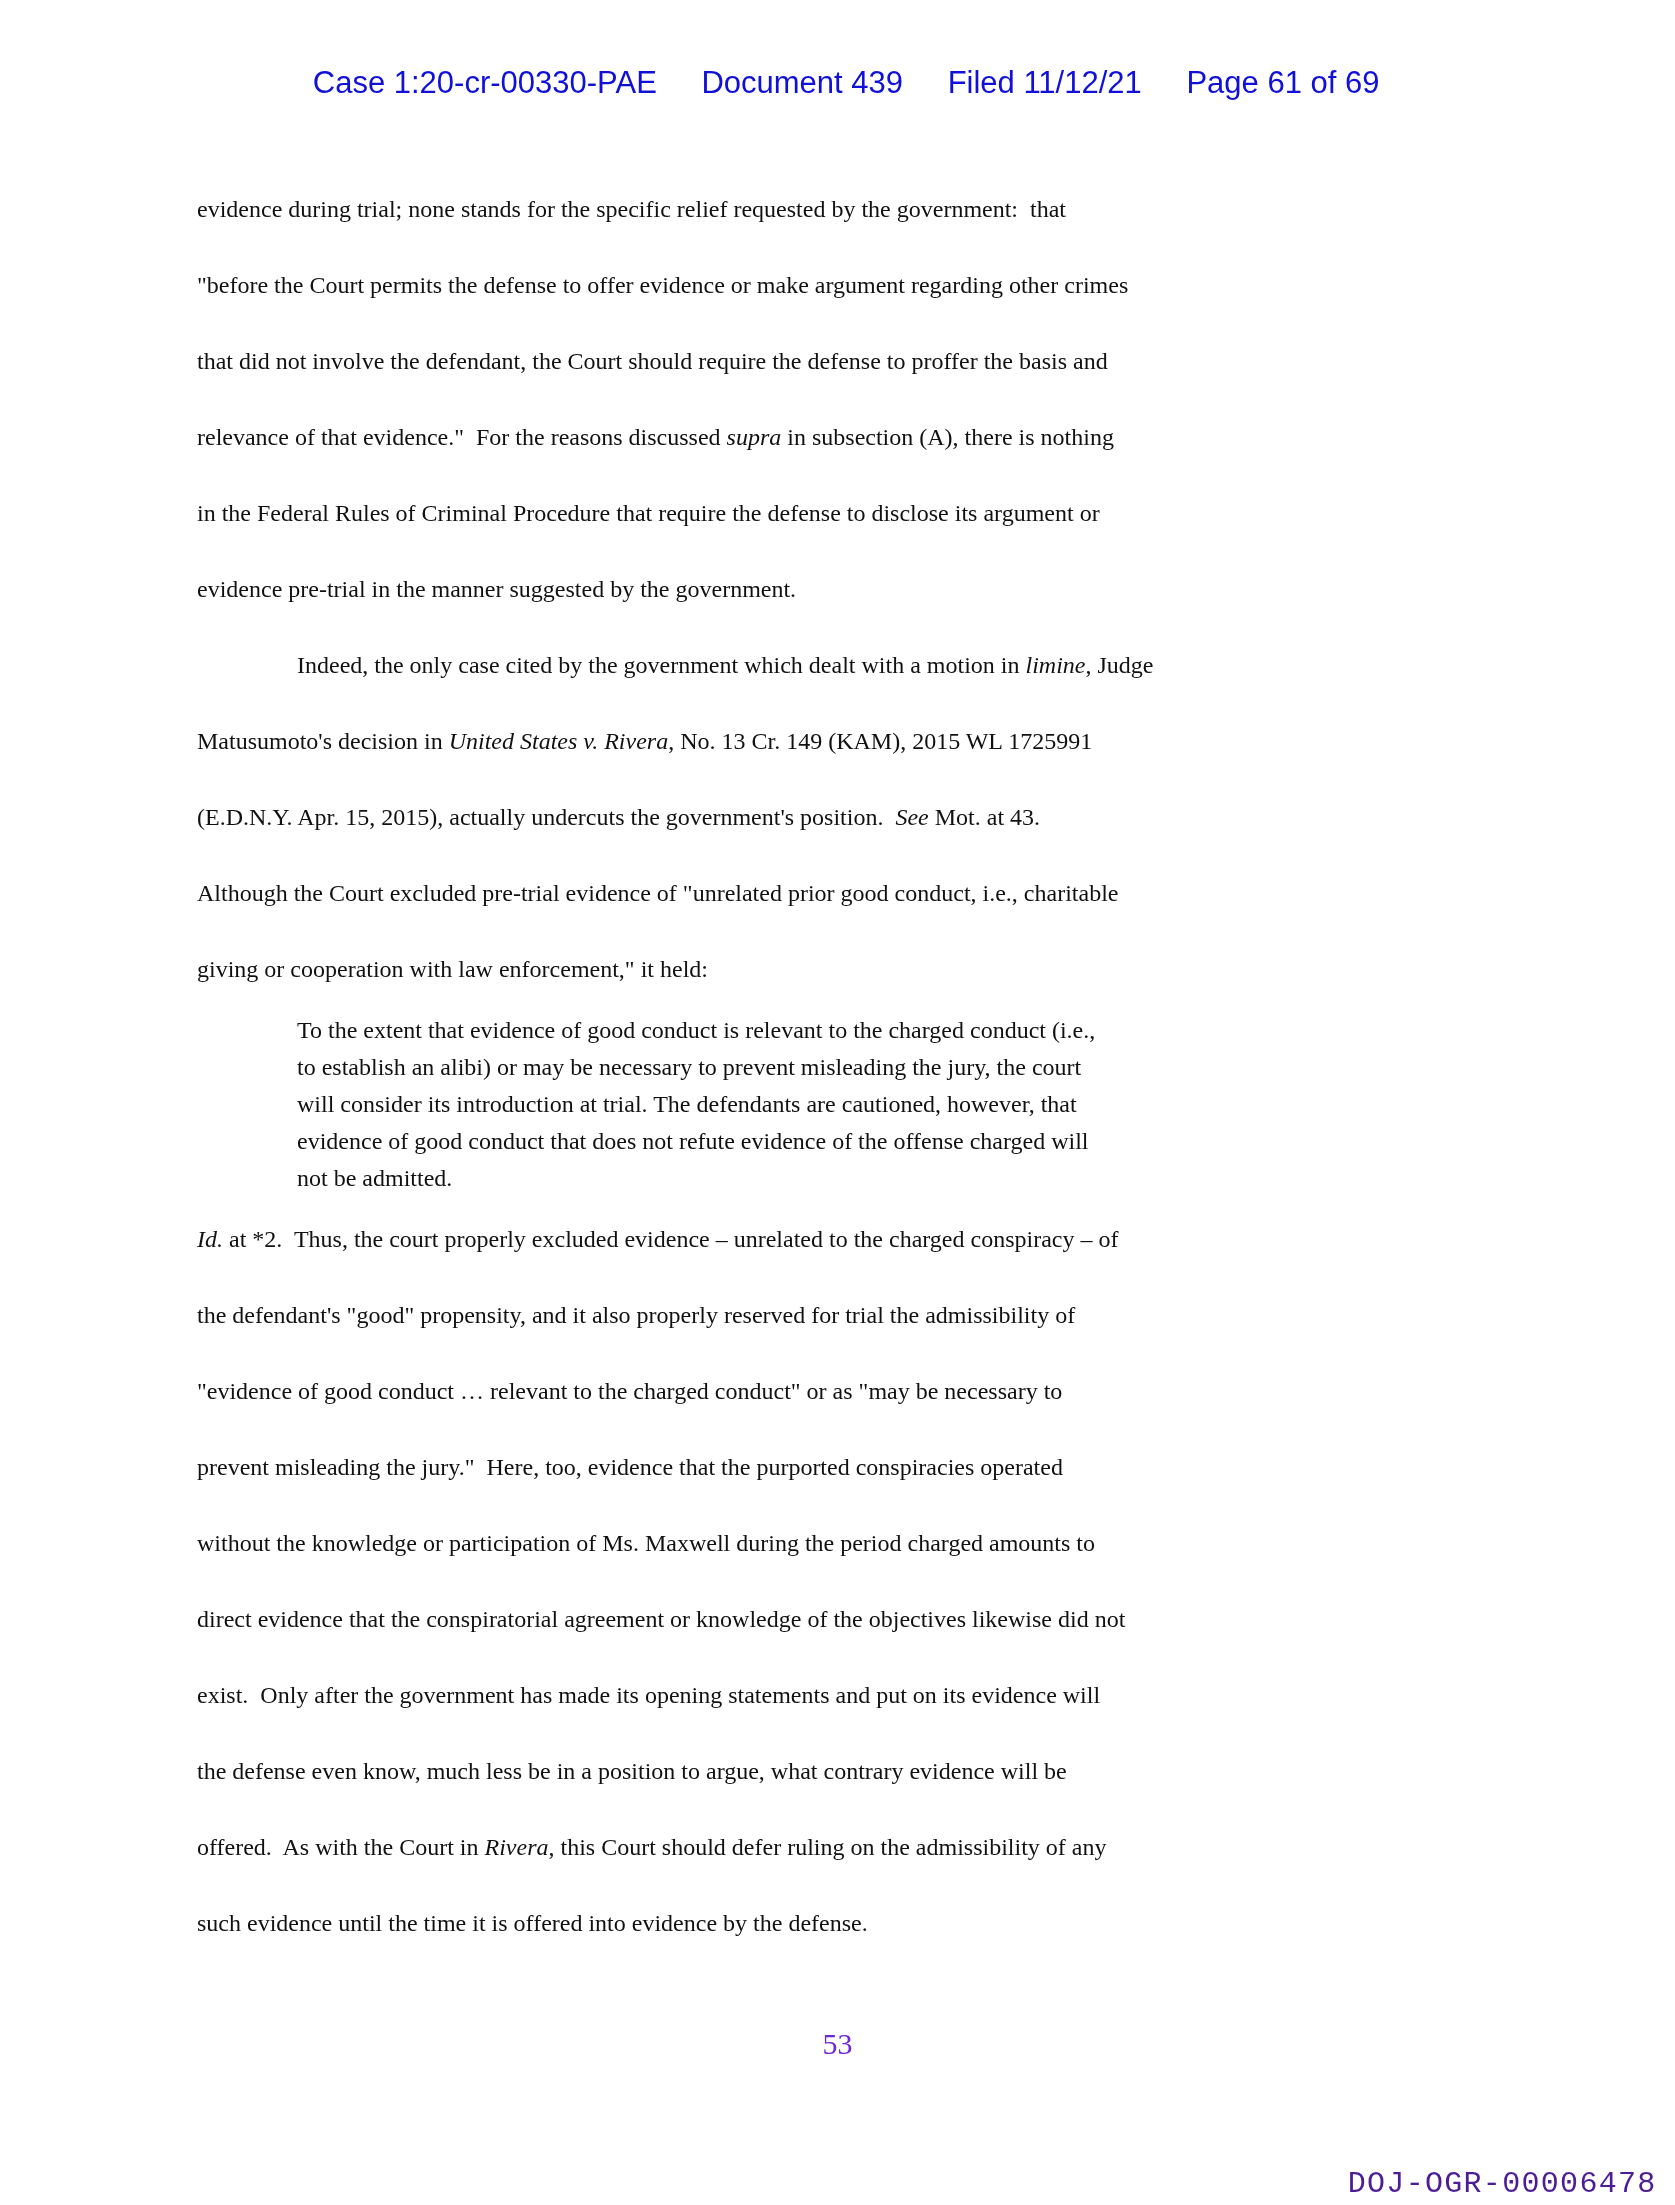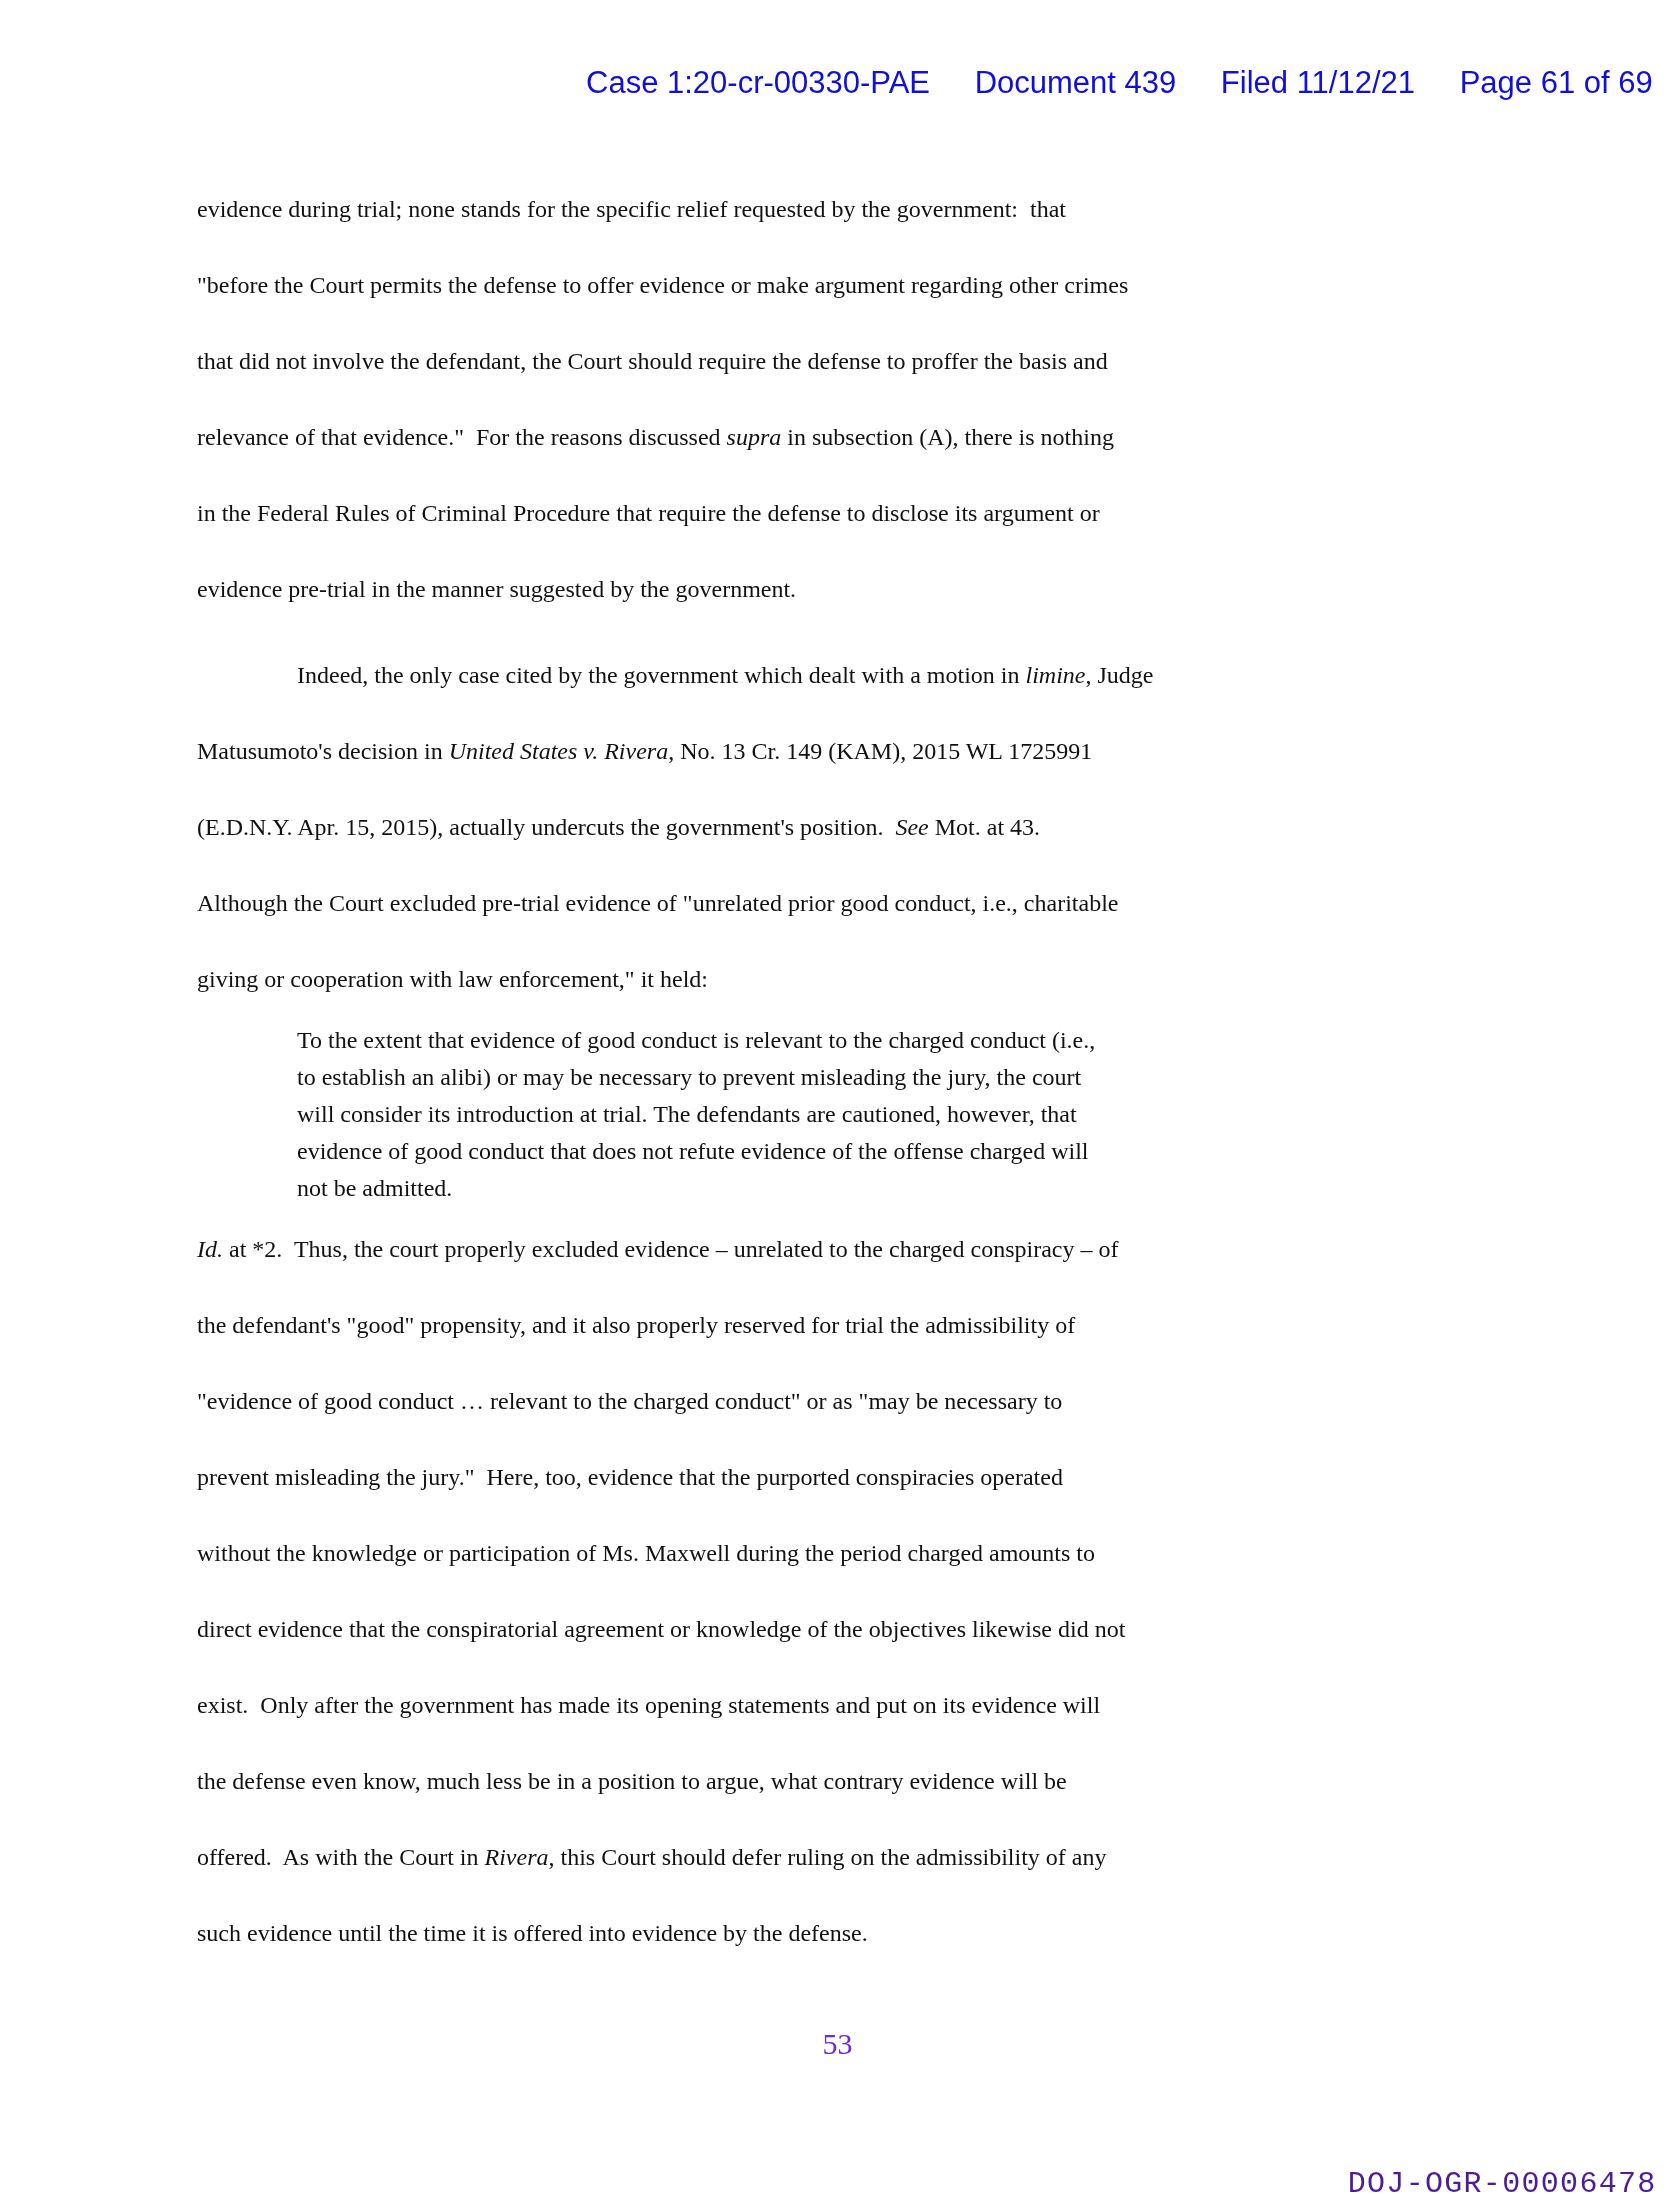--- a/index.html
+++ b/index.html
@@ -1,28 +1,28 @@
 <!DOCTYPE html>
 <html style="font-size:10.5px"><head>
 <meta charset="utf-8">
 <style>
   html, body { margin: 0; padding: 0; background: #ffffff; }
   body { width: 1675px; height: 2205px; position: relative; overflow: hidden; }
   .header {
-    position: absolute; top: 29px; left: 0; width: 1675px; text-align: right;
+    position: absolute; top: 29px; left: 0; width: 1675px; text-align: center;
     font-family: "Liberation Sans", sans-serif; font-size: 31px; color: #1010d8;
     white-space: pre;
   }
   .header span { display: inline-block; margin: 0 22.3px; }
   .body-text {
     position: absolute; left: 197px; top: 184px; width: 1314px;
     font-family: "Liberation Serif", serif; font-size: 24px; color: #111111;
   }
   .line { height: 76px; line-height: 51px; white-space: pre; }
-  .indent { padding-left: 100px; margin-top: 10px; }
+  .indent { padding-left: 100px; }
   .block { margin-left: 100px; margin-top: 17px; margin-bottom: 17px; }
   .block .bline { height: 37px; line-height: 37px; white-space: pre; }
   i { font-style: italic; }
   .page-num {
     position: absolute; top: 2027px; left: 0; width: 1675px; text-align: center;
     font-family: "Liberation Serif", serif; font-size: 30px; color: #6d28d9;
   }
   .bates {
     position: absolute; top: 2167px; right: 18.4px;
     font-family: "Liberation Mono", monospace; font-size: 30px; color: #4c1d95; letter-spacing: 1.3px;

